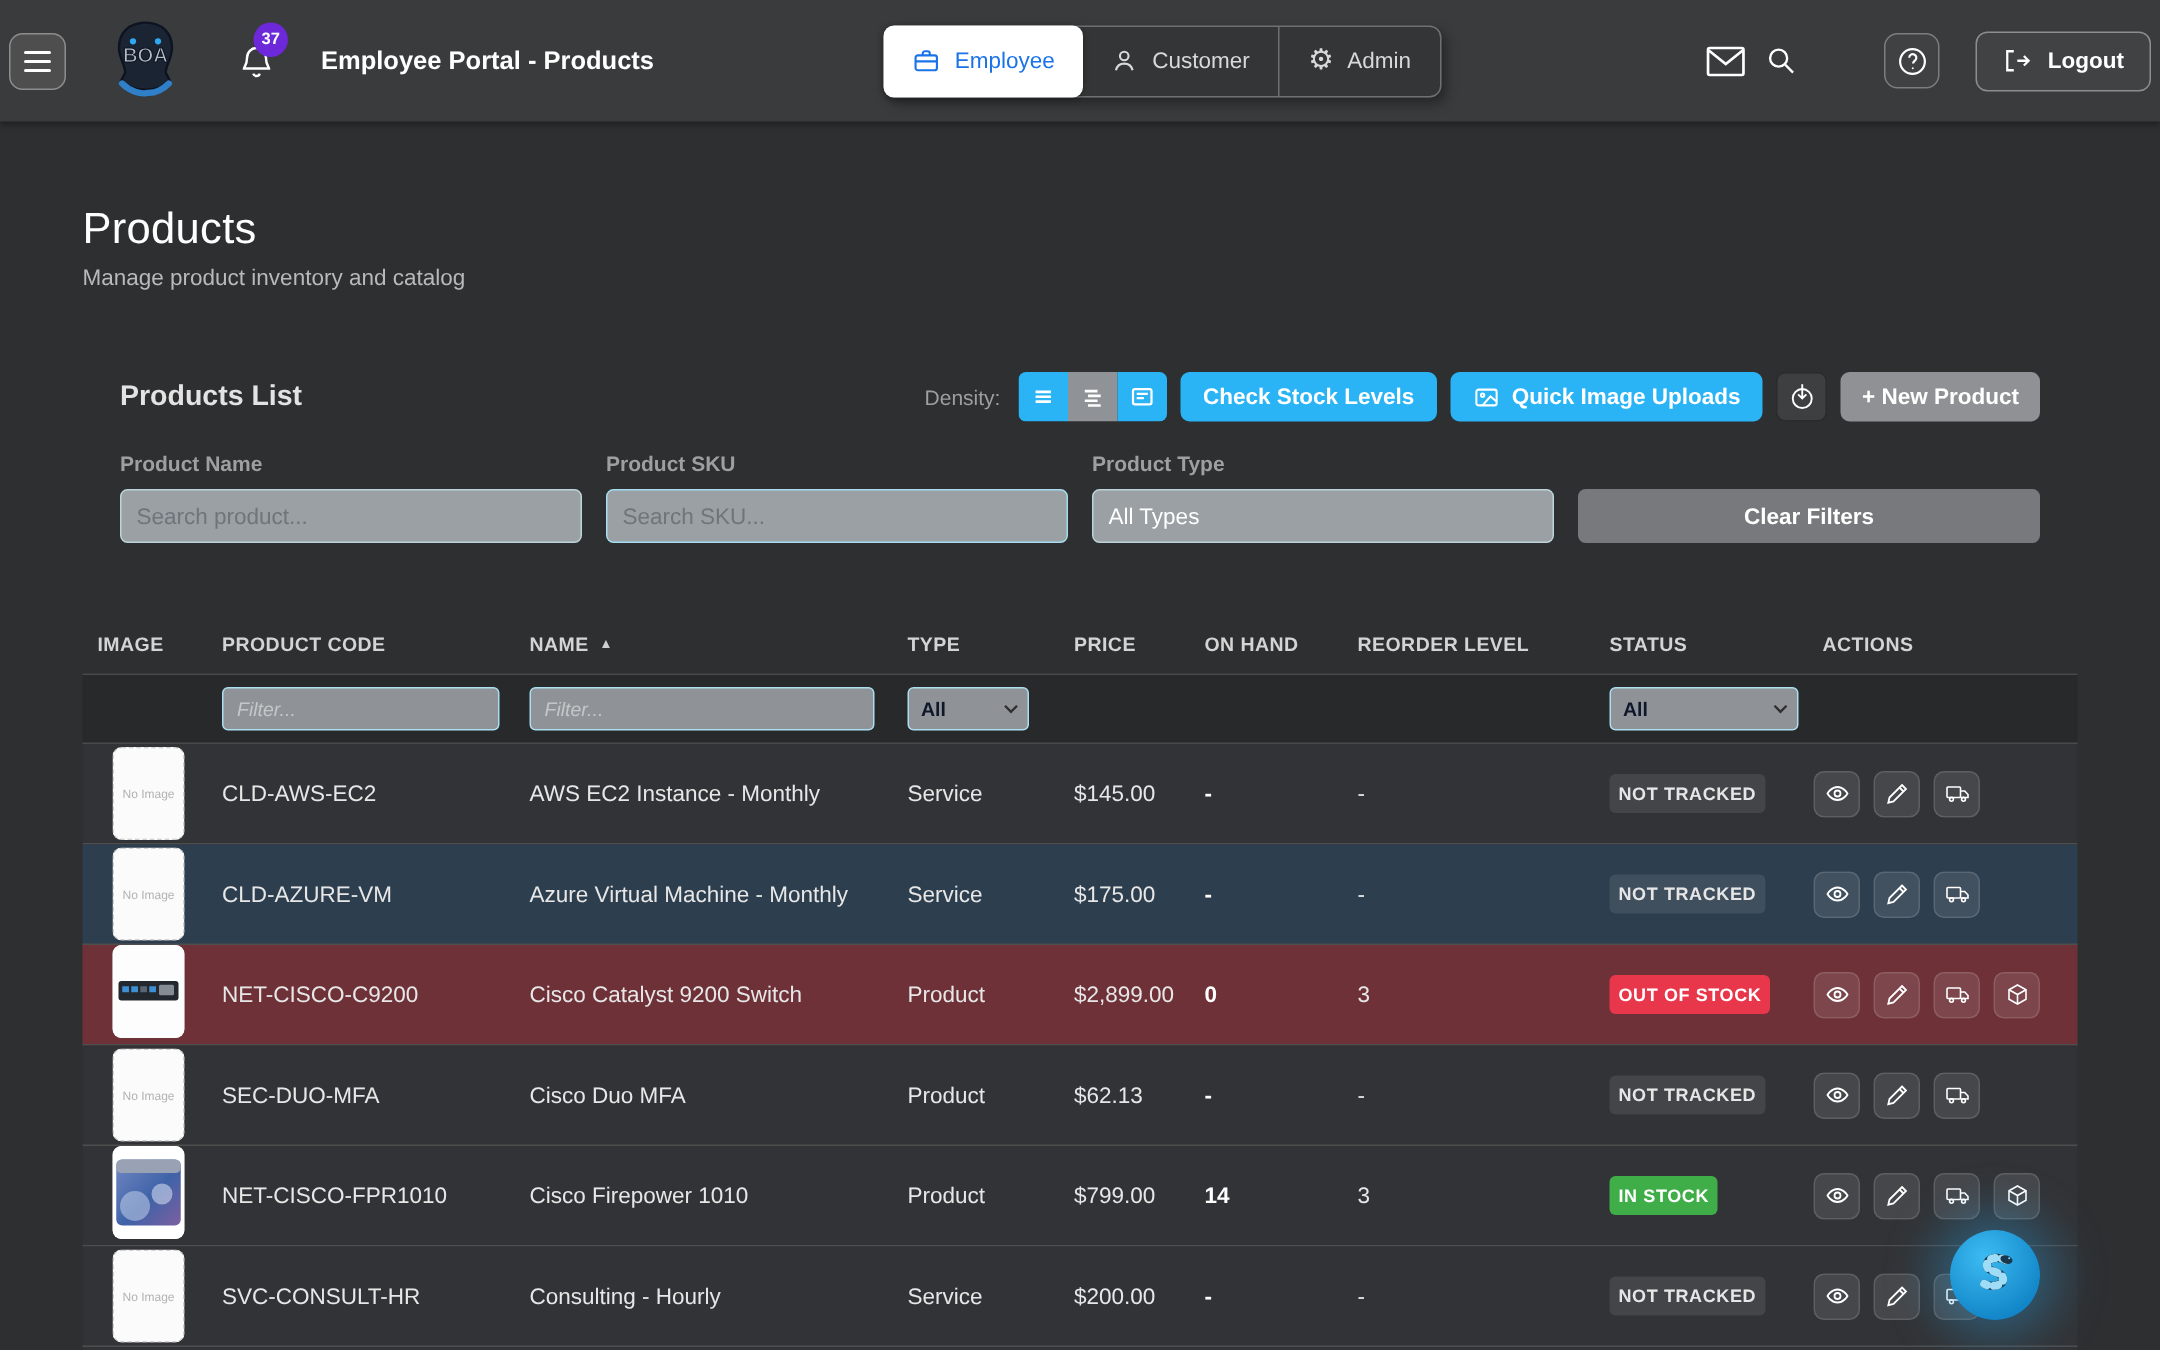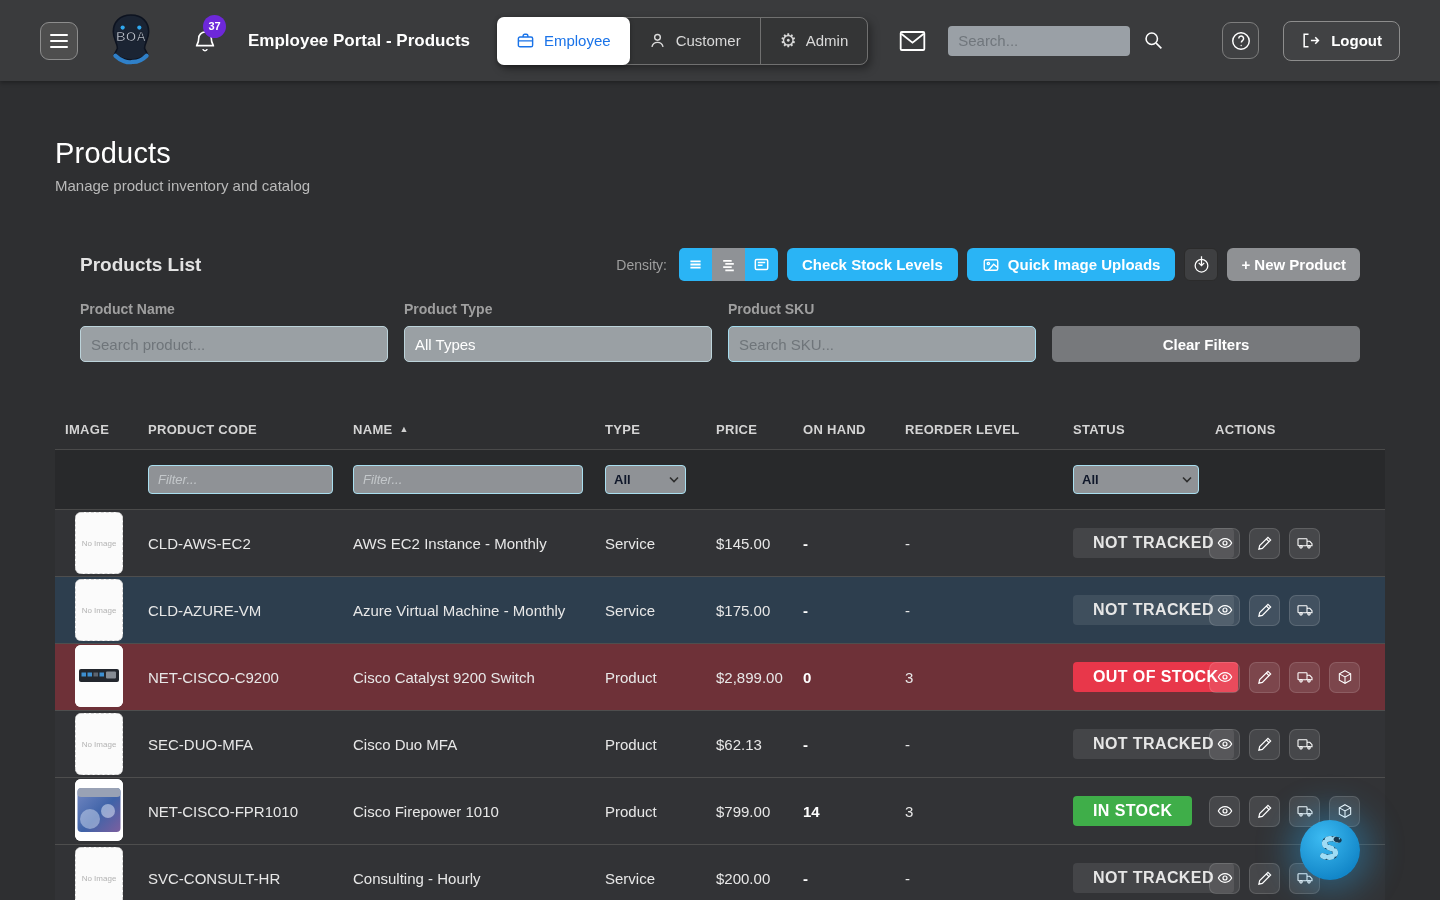--- a/index.html
+++ b/index.html
@@ -1,21 +1,21 @@
 <!DOCTYPE html>
 <html><head>
 <meta charset="utf-8">
 <style>
   * { box-sizing: border-box; margin: 0; padding: 0; font-family: "Liberation Sans", sans-serif; }
   html,body { width:1440px; height:900px; overflow:hidden; background:#2e2f31; }
   button { cursor:pointer; }
   svg { display:block; }
 
   
-  .navbar { height:81px; background:#3a3b3d; display:flex; align-items:center; padding:0 40px; box-shadow:0 2px 4px rgba(0,0,0,.3); position:relative; z-index:5; }
+  .navbar { height:81px; background:#3a3b3d; display:flex; align-items:center; padding:0 6px; box-shadow:0 2px 4px rgba(0,0,0,.3); position:relative; z-index:5; }
   .burger { width:38px; height:38px; border-radius:9px; background:#4e4e4e; border:1px solid #8d8d8d; display:flex; flex-direction:column; gap:4px; align-items:center; justify-content:center; }
   .burger i { display:block; width:18px; height:2px; background:#fff; border-radius:1px; }
   .logo { margin-left:28px; width:50px; height:56px; }
   .bell-wrap { position:relative; margin-left:36px; background:none; border:none; }
   .badge { position:absolute; top:-12px; left:11px; background:#6d28d9; color:#fff; border-radius:999px; min-width:23px; height:23px; font-size:11px; font-weight:bold; display:flex; align-items:center; justify-content:center; padding:0 5px; }
   .nav-title { margin-left:30px; font-size:17px; font-weight:bold; color:#fff; }
 
   .tabs { display:flex; border:1px solid #707070; border-radius:8px; background:rgba(0,0,0,.10); box-shadow:3px 4px 8px rgba(0,0,0,.35); }
   .tab { display:flex; align-items:center; gap:9px; padding:0 19px; height:46px; background:transparent; border:none; color:#d9d9d9; font-size:15px; font-weight:400; }
   .tab + .tab { border-left:1px solid #707070; }
@@ -57,42 +57,42 @@
   .sku-input { border-color:#a5dcee; }
   select.fctrl { appearance:none; -webkit-appearance:none; font-size:15px; color:#fff; }
   .clear-btn { height:36px; align-self:end; background:#77797c; border:none; border-radius:5px; color:#fff; font-weight:bold; font-size:15px; }
 
   
   .table { margin-top:47px; }
   .trow { display:grid; grid-template-columns:83px 205px 252px 111px 87px 102px 168px 142px 1fr; align-items:center; }
   .thead { height:40px; }
   .th { color:#d4d4d4; font-weight:bold; font-size:13px; letter-spacing:.3px; padding-left:10px; background:none; border:none; text-align:left; display:flex; align-items:center; }
   .sort { font-size:9px; margin-left:7px; color:#cfcfcf; }
-  .tfilter { height:61px; background:#28292b; border-top:1px solid #4a4a4a; border-bottom:1px solid #4a4a4a; }
+  .tfilter { height:47px; background:#28292b; border-top:1px solid #4a4a4a; border-bottom:1px solid #4a4a4a; }
   .tcell { padding-left:10px; }
   .tf-input { height:29px; background:#8f9296; border:1px solid #a9dff0; border-radius:4px; padding:0 9px; font-size:13px; color:#fff; }
   .tf-input::placeholder { color:#c3c7ca; font-style:italic; }
   .selwrap { position:relative; display:inline-block; }
   .selwrap select { appearance:none; -webkit-appearance:none; height:29px; background:#8f9296; border:1px solid #a9dff0; border-radius:4px; padding:0 20px 0 8px; font-size:13px; font-weight:bold; color:#0f172a; width:100%; }
   .selwrap .chev { position:absolute; right:7px; top:50%; transform:translateY(-50%); pointer-events:none; }
   .w-code { width:185px; }
   .w-name { width:230px; }
   .w-type { width:81px; }
   .w-status { width:126px; }
 
   .row { height:67px; border-bottom:1px solid #4e4e4e; background:#323336; }
   .row.highlight { background:#2d3e4e; }
   .row.danger { background:#6e3138; }
   .row.partial { border-bottom:none; }
   .td { padding-left:10px; color:#e7e7e7; font-size:15px; }
   .noimg { width:48px; height:62px; margin-left:10px; background:#fbfbfb; border:1.5px dashed #d2d2d2; border-radius:6px; color:#b3b3b3; font-size:8px; display:flex; align-items:center; justify-content:center; }
   .thumb { width:48px; height:62px; margin-left:10px; background:#fff; border-radius:6px; overflow:hidden; border:none; padding:0; }
   .thumb svg { width:48px; height:62px; }
   .onhand { font-weight:bold; color:#fff; }
-  .badge-status { display:inline-block; padding:6px 20px; border-radius:4px; font-size:16px; font-weight:bold; letter-spacing:.4px; color:#e6e6e6; white-space:nowrap; }
+  .badge-status { display:inline-block; padding:6px 6px; border-radius:4px; font-size:12px; font-weight:bold; letter-spacing:.4px; color:#e6e6e6; white-space:nowrap; }
   .b-muted { background:rgba(255,255,255,.09); }
   .b-danger { background:#e8374a; color:#fff; }
   .b-success { background:#3fae49; color:#fff; }
   .actions { display:flex; gap:9px; padding-left:4px; }
   .act { width:31px; height:31px; border-radius:7px; background:rgba(255,255,255,.10); border:1px solid rgba(255,255,255,.13); color:#fff; display:flex; align-items:center; justify-content:center; }
   .act svg { width:16px; height:16px; }
 
   
   .fab { position:fixed; left:1300px; top:820px; width:60px; height:60px; border-radius:50%; border:none;
          background:radial-gradient(circle at 38% 30%, #3cbbf2, #1286c8 75%);
@@ -160,21 +160,20 @@
 
   <div class="nav-right">
     <button style="background:none;border:none">
       <span>
         <svg width="27" height="22" viewBox="0 0 24 19" fill="none" stroke="#fff" stroke-width="1.6">
           <rect x="1.5" y="1.5" width="21" height="16" rx="1"></rect>
           <path d="M2 3l10 8L22 3"></path>
         </svg>
       </span>
     </button>
-    <input class="nav-search" placeholder="Search..." style="">
     <button class="mag-btn">
       <span>
         <svg width="21" height="21" viewBox="0 0 24 24" fill="none" stroke="#fff" stroke-width="1.8">
           <circle cx="10" cy="10" r="6.5"></circle>
             <path d="M15 15l6 6"></path>
         </svg>
       </span>
     </button>
     <button class="help-btn">
       <span>
@@ -256,28 +255,28 @@
         </button>
       </div>
     </div>
 
     <div class="filters">
       <div class="fgroup">
         <label>Product Name</label>
         <input class="fctrl" placeholder="Search product..." style="">
       </div>
       <div class="fgroup">
+        <label>Product SKU</label>
+        <input class="fctrl sku-input" placeholder="Search SKU..." style="">
+      </div>
+      <div class="fgroup">
         <label>Product Type</label>
         <select class="fctrl">
           <option>All Types</option>
         </select>
-      </div>
-      <div class="fgroup">
-        <label>Product SKU</label>
-        <input class="fctrl sku-input" placeholder="Search SKU..." style="">
       </div>
       <button class="clear-btn">
         <span>Clear Filters</span>
       </button>
     </div>
 
     <div class="table">
       <div class="trow thead">
           <button class="th">
             <span>IMAGE</span>

